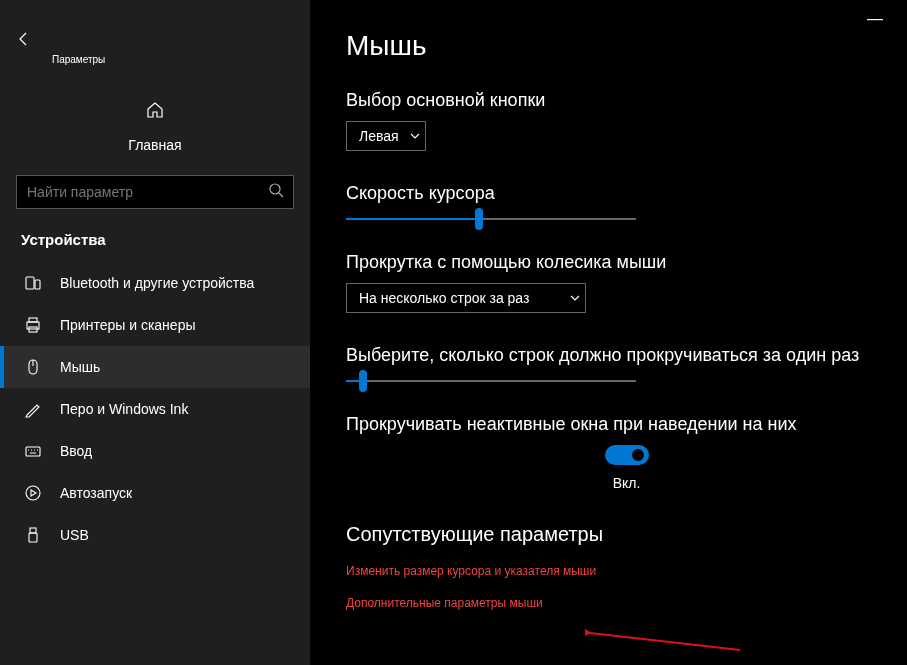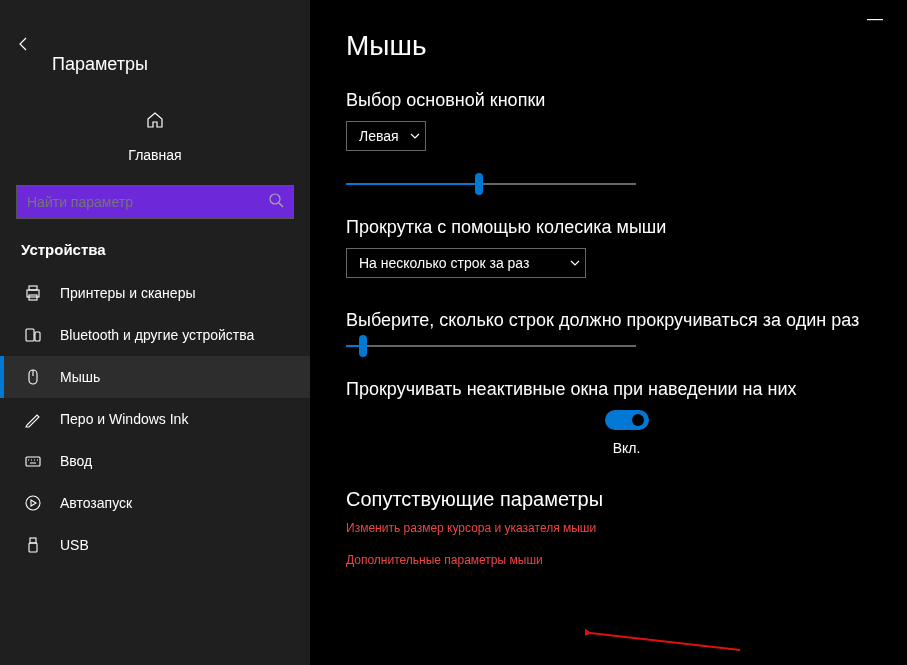--- a/index.html
+++ b/index.html
@@ -1,44 +1,44 @@
 <!DOCTYPE html>
 <html><head>
 <meta charset="utf-8">
 <style>
 * { margin: 0; padding: 0; box-sizing: border-box; font-family: 'Segoe UI', sans-serif; }
 body { width: 907px; height: 665px; background: #000; color: #fff; overflow: hidden; display: flex; position: relative; }
 .sidebar { width: 310px; background: #1f1f1f; height: 100%; padding-top: 8px; }
 .titlebar { display: flex; align-items: center; padding: 8px 16px; gap: 20px; }
 .back-btn { color: #fff; cursor: pointer; }
-.title { font-size: 18px; margin-top: 38px; }
+.title { font-size: 10px; margin-top: 38px; }
 .home-row { display: flex; align-items: center; padding: 10px 20px; gap: 18px; margin-top: 18px; cursor: pointer; flex-direction: column; }
 .home-row svg { flex-shrink: 0; }
 .home-label { font-size: 14px; }
 .search-wrap { margin: 12px 16px 0 16px; position: relative; }
-.search-input { width: 100%; background: #6d28d9; border: 1px solid #555; color: #aaa; font-size: 14px; padding: 8px 34px 8px 10px; outline: none; }
+.search-input { width: 100%; background: #000000; border: 1px solid #555; color: #aaa; font-size: 14px; padding: 8px 34px 8px 10px; outline: none; }
 .search-icon { position: absolute; right: 10px; top: 50%; transform: translateY(-50%); color: #aaa; }
 .category { font-size: 15px; font-weight: 600; padding: 22px 20px 14px 21px; }
 .nav-item { display: flex; align-items: center; padding: 12px 20px; gap: 18px; cursor: pointer; font-size: 14px; border-left: 4px solid transparent; }
 .nav-item.active { background: #2d2d2d; border-left: 4px solid #0078d4; }
 .nav-item .icon-slot { width: 18px; display: flex; justify-content: center; }
 .main { flex: 1; background: #000; padding: 30px 0 30px 36px; overflow-y: auto; }
 .page-title { font-size: 28px; font-weight: 400; margin-bottom: 28px; }
 .setting-label { font-size: 18px; margin-bottom: 10px; }
 .select-box { display: inline-flex; align-items: center; border: 1px solid #666; padding: 6px 4px 6px 12px; gap: 10px; cursor: pointer; font-size: 14px; }
 .select-box.wide { min-width: 240px; justify-content: space-between; }
 .slider-track { width: 290px; height: 2px; background: #666; position: relative; margin: 14px 0 6px 0; }
 .slider-fill { position: absolute; left: 0; top: 0; height: 2px; background: #0078d4; }
 .slider-thumb { position: absolute; width: 8px; height: 22px; background: #0078d4; border-radius: 4px; top: -10px; transform: translateX(-50%); }
 .group { margin-bottom: 32px; }
 .toggle-row { display: flex; align-items: center; gap: 10px; margin-top: 8px; flex-direction: column; }
 .toggle { width: 44px; height: 20px; background: #0078d4; border-radius: 10px; position: relative; cursor: pointer; }
 .toggle-knob { position: absolute; width: 12px; height: 12px; background: #000; border-radius: 50%; top: 4px; right: 5px; }
 .toggle-label { font-size: 14px; }
-.section-title { font-size: 20px; font-weight: 400; margin-top: 18px; margin-bottom: 10px; }
+.section-title { font-size: 20px; font-weight: 400; margin-top: 18px; margin-bottom: 18px; }
 .link { color: #ef4444; font-size: 12px; cursor: pointer; display: block; margin-bottom: 18px; }
 .minimize { position: absolute; top: 10px; right: 24px; color: #fff; font-size: 16px; cursor: pointer; }
 .arrow-annotation { position: absolute; pointer-events: none; }
 </style>
 </head>
 <body>
 
 <div class="sidebar">
   <div class="titlebar">
     <span class="back-btn">
@@ -64,36 +64,36 @@
           <line x1="11" y1="11" x2="15" y2="15" stroke="#aaa" stroke-width="1.2"></line>
         </svg>
     </span>
   </div>
 
   <div class="category">Устройства</div>
 
   <div class="nav-item">
     <span class="icon-slot">
       <svg width="18" height="18" viewBox="0 0 18 18">
+          <rect x="2" y="3" width="8" height="12" rx="1" stroke="#fff" stroke-width="1.1" fill="none"></rect>
+          <rect x="11" y="6" width="5" height="9" rx="1" stroke="#fff" stroke-width="1.1" fill="none"></rect>
+        </svg>
+    </span>
+    <span>Bluetooth и другие устройства</span>
+  </div>
+
+  <div class="nav-item">
+    <span class="icon-slot">
+      <svg width="18" height="18" viewBox="0 0 18 18">
           <rect x="3" y="6" width="12" height="7" stroke="#fff" stroke-width="1.1" fill="none"></rect>
           <rect x="5" y="2" width="8" height="4" stroke="#fff" stroke-width="1.1" fill="none"></rect>
           <rect x="5" y="11" width="8" height="5" stroke="#fff" stroke-width="1.1" fill="none"></rect>
         </svg>
     </span>
     <span>Принтеры и сканеры</span>
-  </div>
-
-  <div class="nav-item">
-    <span class="icon-slot">
-      <svg width="18" height="18" viewBox="0 0 18 18">
-          <rect x="2" y="3" width="8" height="12" rx="1" stroke="#fff" stroke-width="1.1" fill="none"></rect>
-          <rect x="11" y="6" width="5" height="9" rx="1" stroke="#fff" stroke-width="1.1" fill="none"></rect>
-        </svg>
-    </span>
-    <span>Bluetooth и другие устройства</span>
   </div>
 
   <div class="nav-item active">
     <span class="icon-slot">
       <svg width="18" height="18" viewBox="0 0 18 18">
           <rect x="5" y="2" width="8" height="14" rx="4" stroke="#fff" stroke-width="1.1" fill="none"></rect>
           <line x1="9" y1="2" x2="9" y2="8" stroke="#fff" stroke-width="1.1"></line>
         </svg>
     </span>
     <span>Мышь</span>
@@ -150,20 +150,21 @@
     <div class="setting-label">Выбор основной кнопки</div>
     <div class="select-box">
       <span>Левая</span>
       <svg width="12" height="12" viewBox="0 0 12 12">
           <path d="M2 4 L6 8 L10 4" stroke="#fff" stroke-width="1.2" fill="none"></path>
         </svg>
     </div>
   </div>
 
   <div class="group">
+    <div class="setting-label">Скорость курсора</div>
     <div class="slider-track">
       <div class="slider-fill" id="cs-fill" style="width: 46%;"></div>
       <div class="slider-thumb" id="cs-thumb" style="left: 46%;"></div>
     </div>
   </div>
 
   <div class="group">
     <div class="setting-label">Прокрутка с помощью колесика мыши</div>
     <div class="select-box wide">
       <span>На несколько строк за раз</span>

